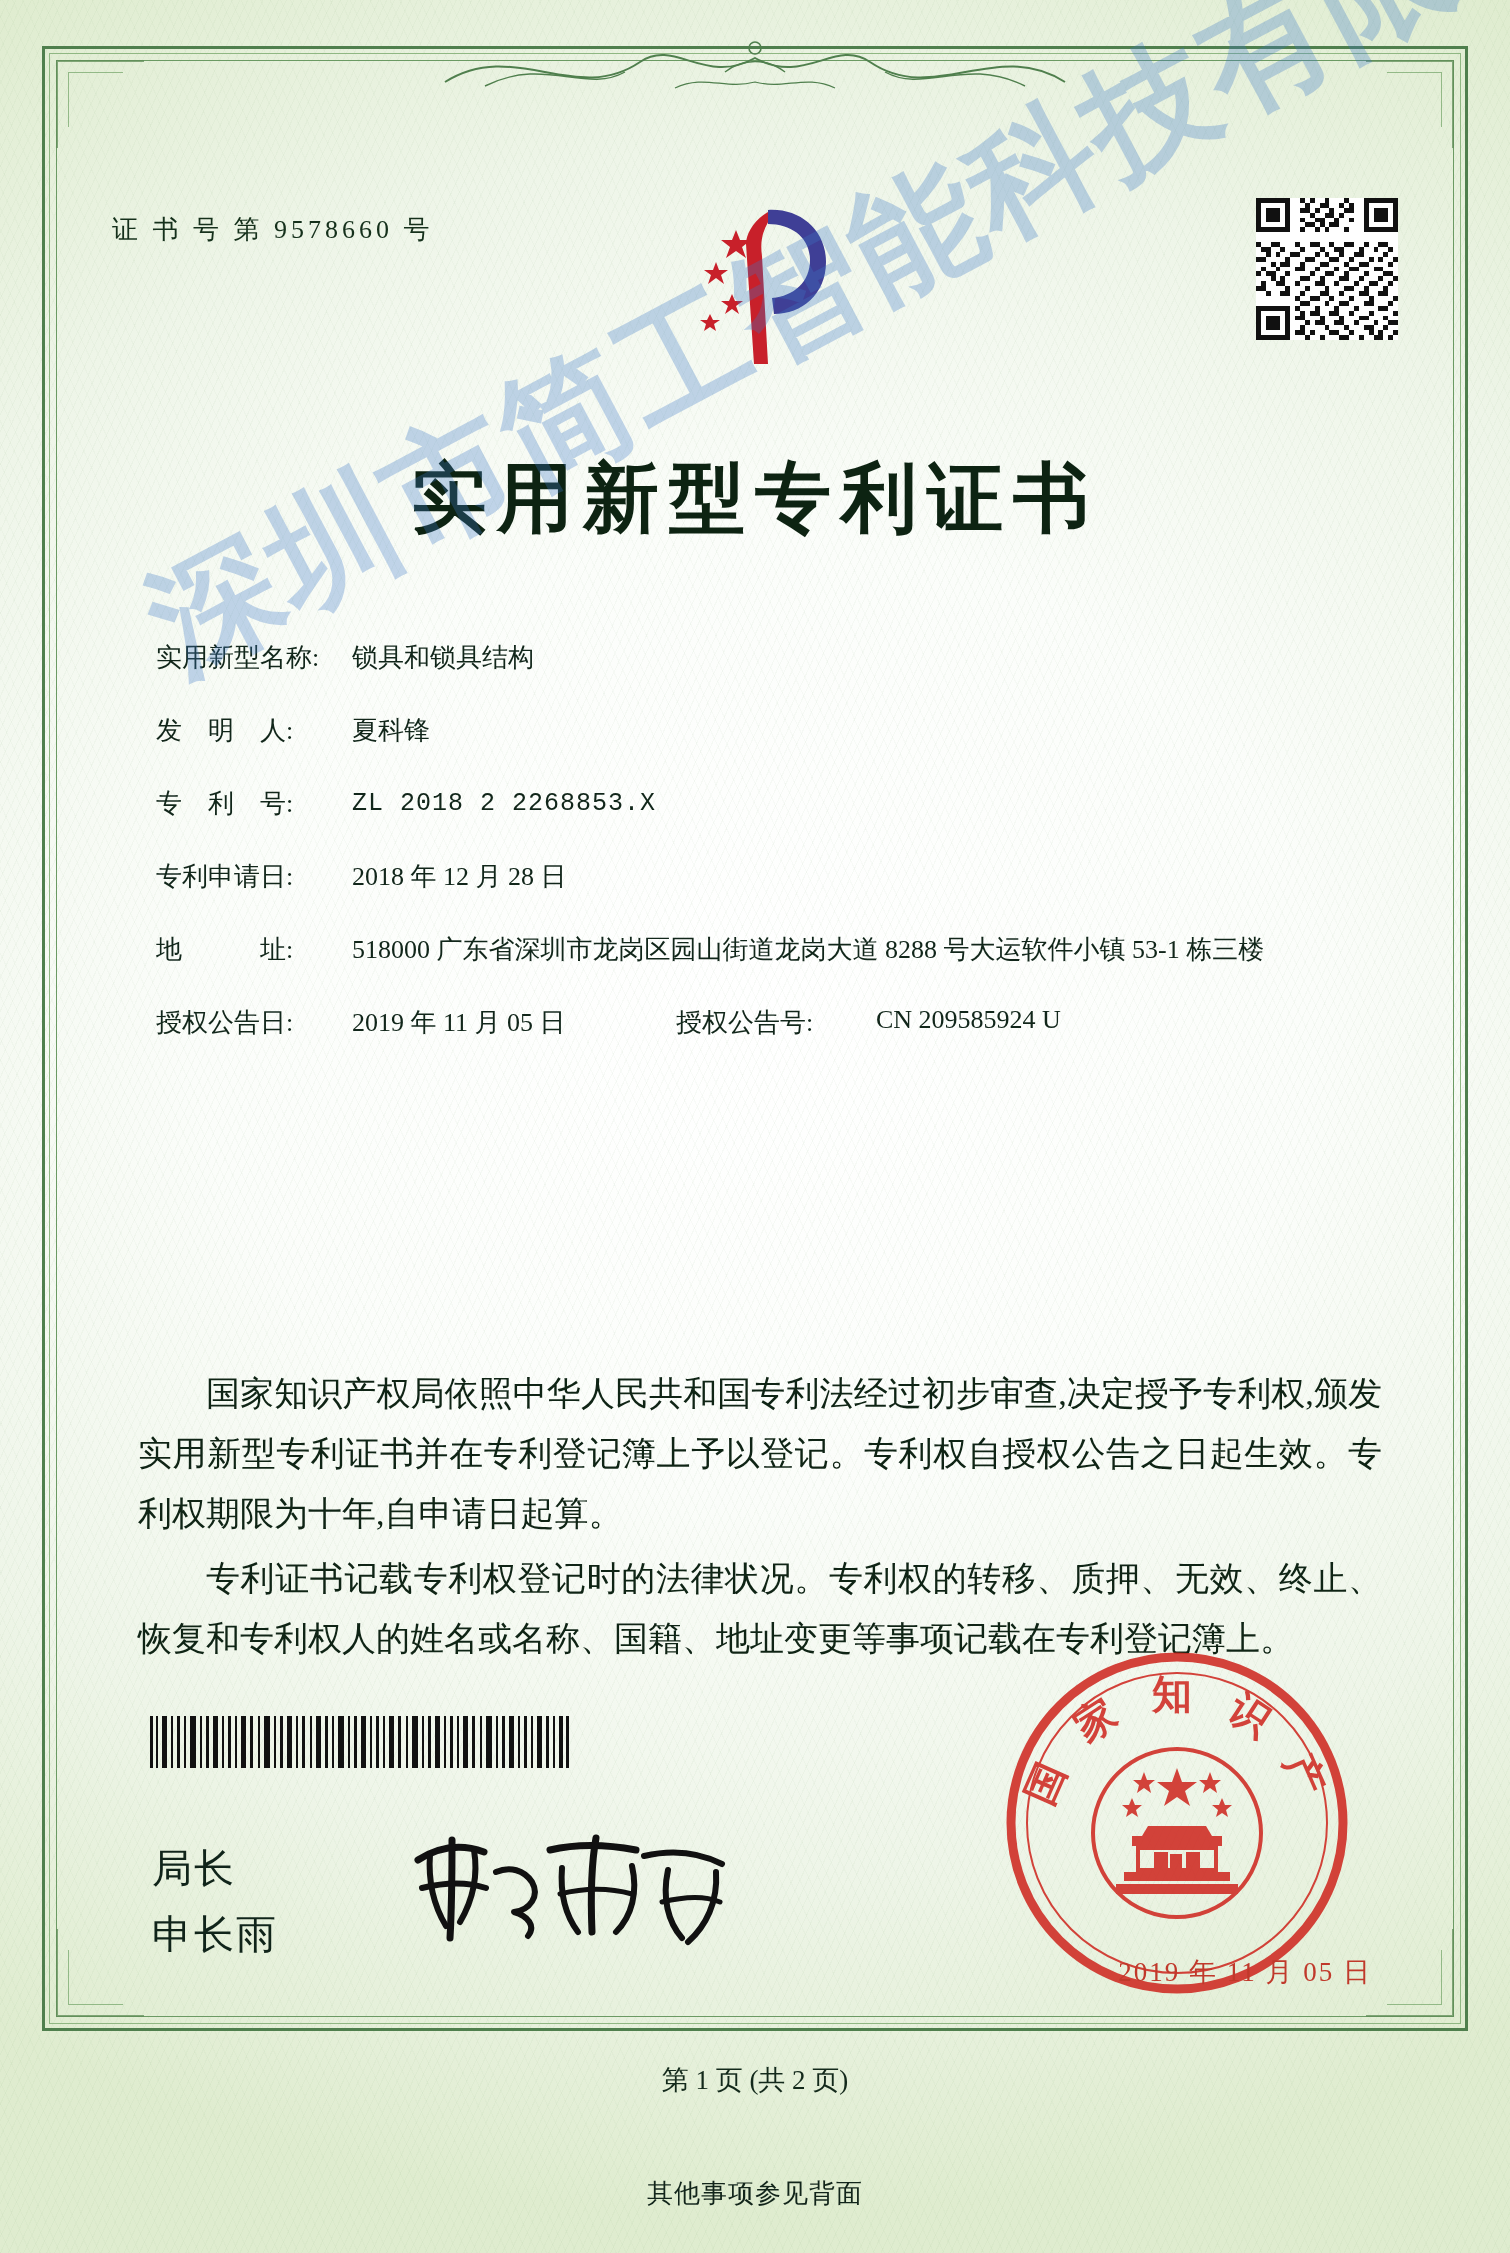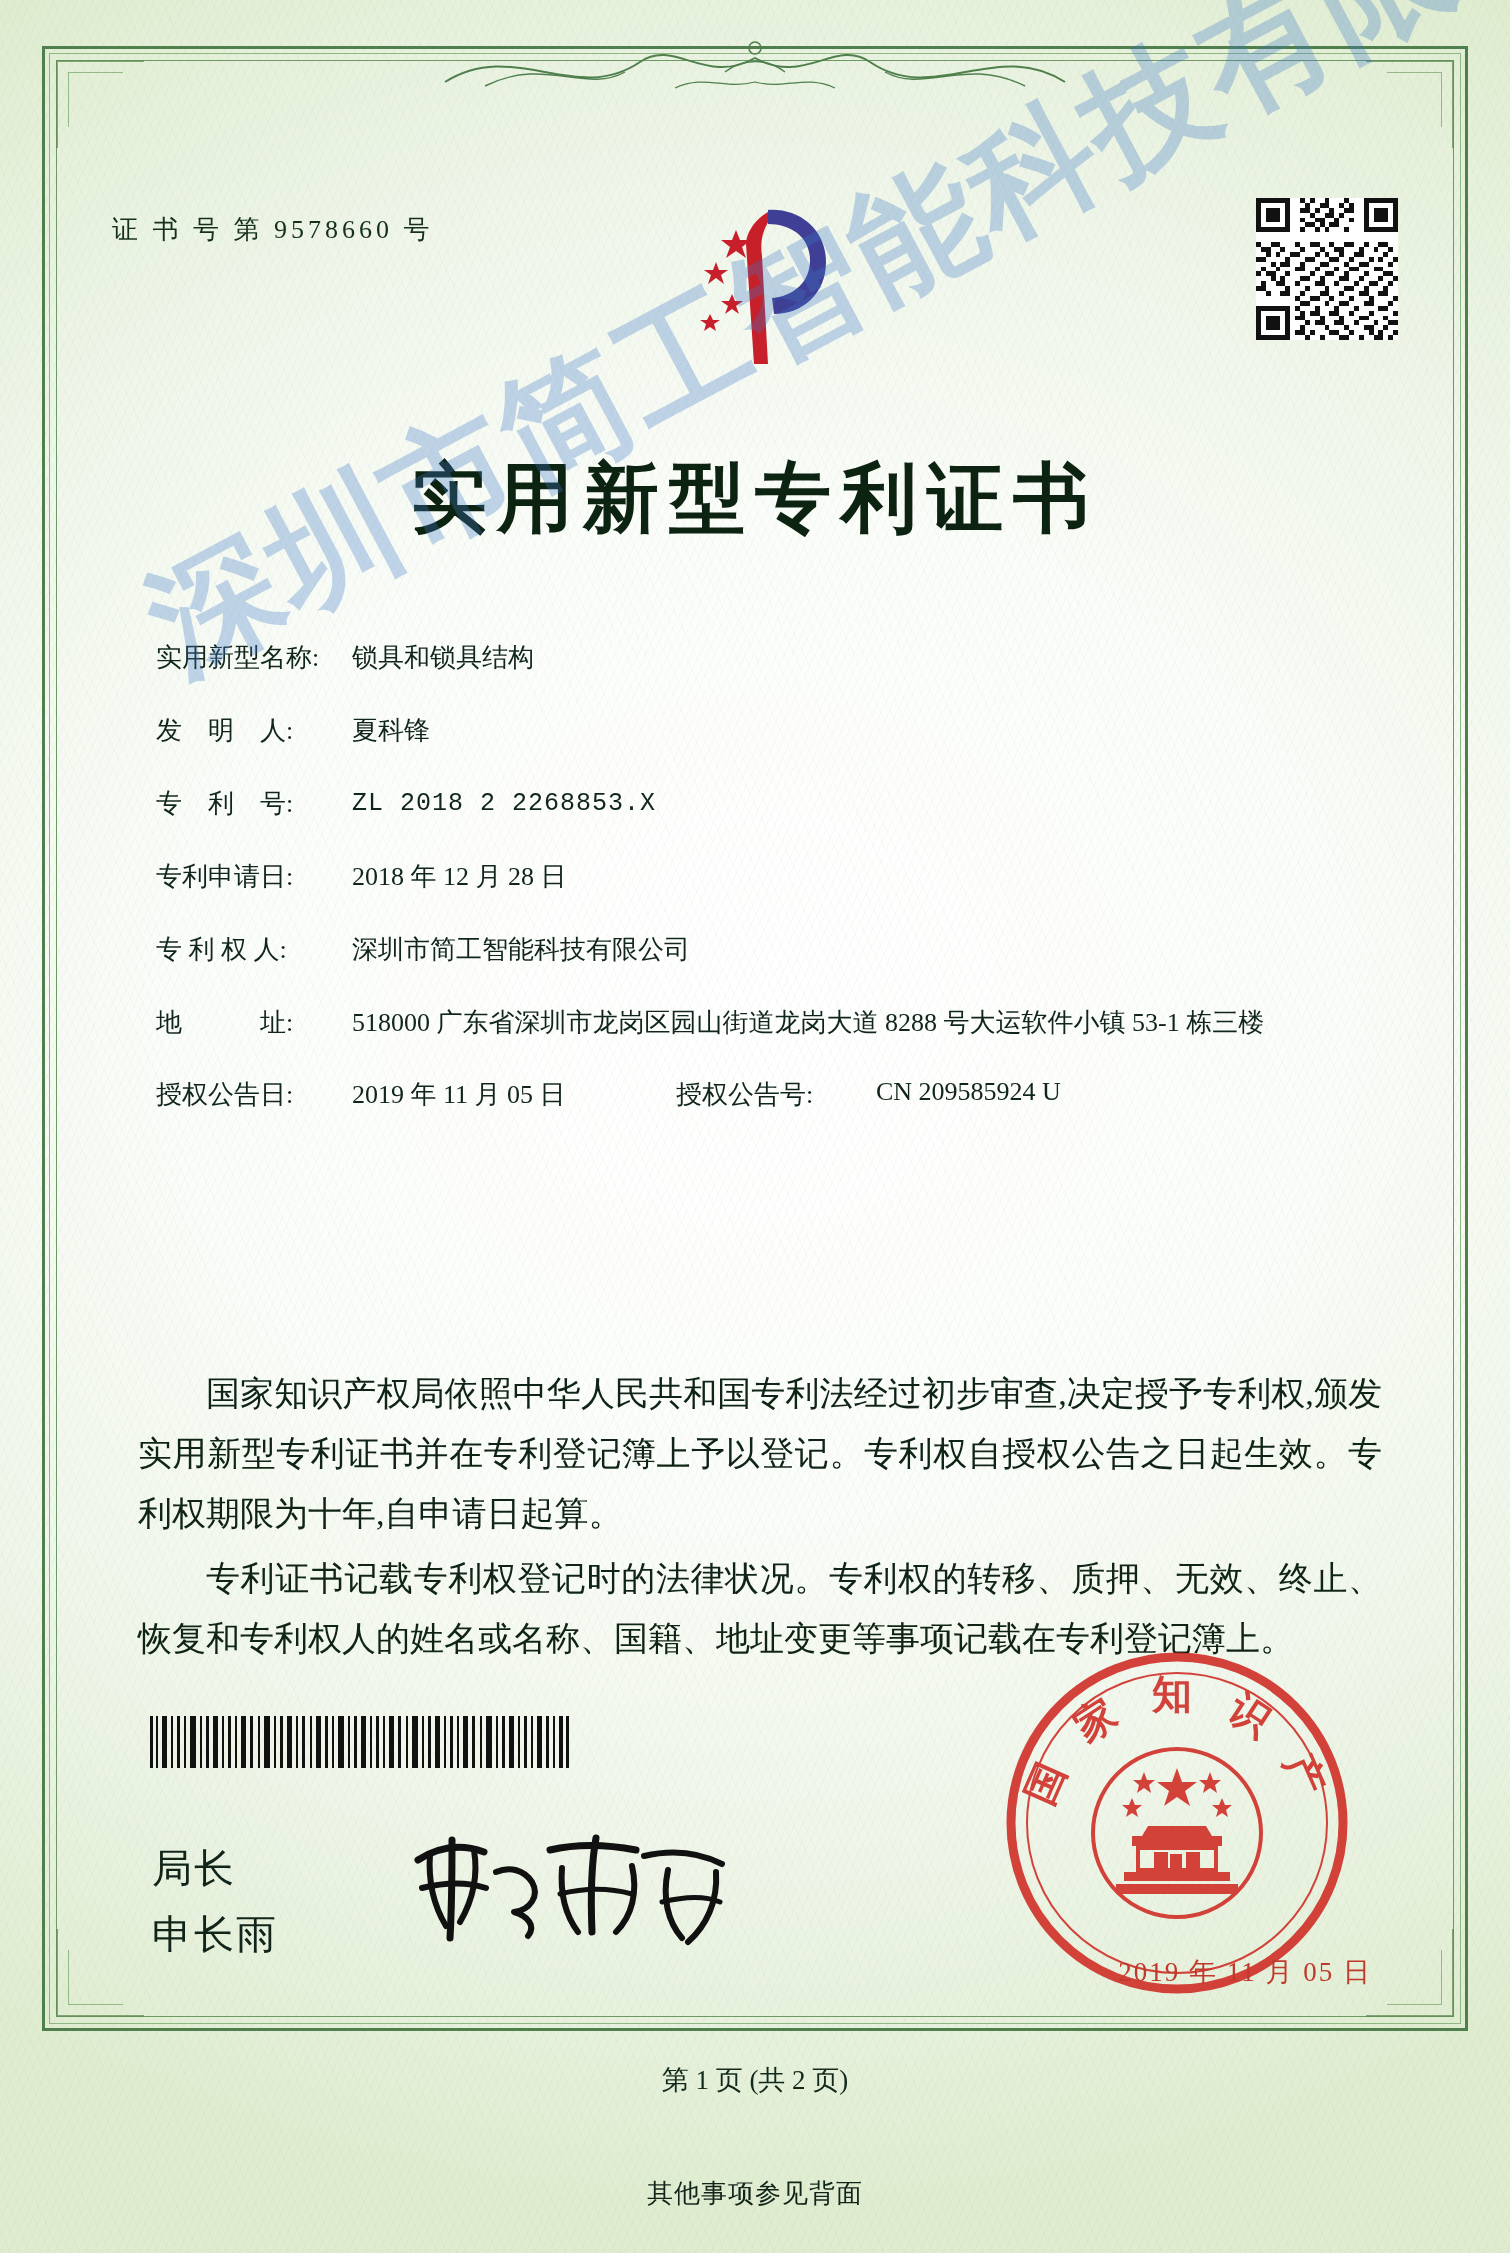--- a/index.html
+++ b/index.html
@@ -489,24 +489,20 @@
     </div>
     <div class="field-row">
       <div class="field-label">专　利　号:</div>
       <div class="field-value mono">ZL 2018 2 2268853.X</div>
     </div>
     <div class="field-row">
       <div class="field-label">专利申请日:</div>
       <div class="field-value">2018 年 12 月 28 日</div>
     </div>
     <div class="field-row">
-      <div class="field-label">专 利 权 人:</div>
-      <div class="field-value">深圳市简工智能科技有限公司</div>
-    </div>
-    <div class="field-row">
       <div class="field-label">地　　　址:</div>
       <div class="field-value">518000 广东省深圳市龙岗区园山街道龙岗大道 8288 号大运软件小镇 53-1 栋三楼</div>
     </div>
 
     <div class="row-two-col">
       <div class="col-a">
         <div class="field-label">授权公告日:</div>
         <div class="field-value">2019 年 11 月 05 日</div>
       </div>
       <div class="col-b">

